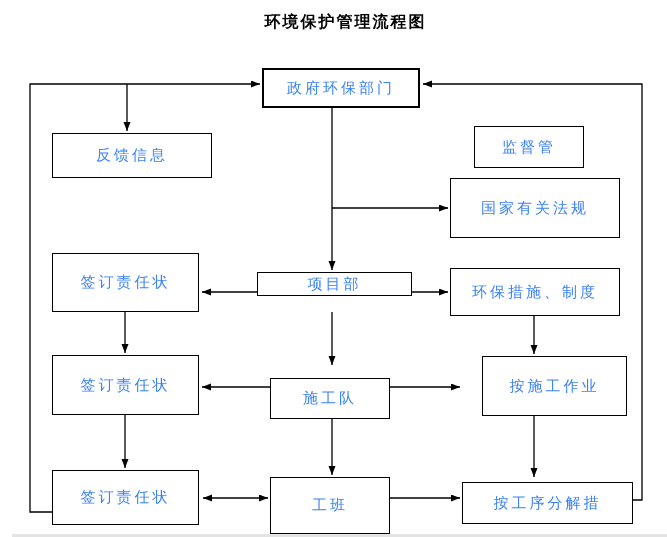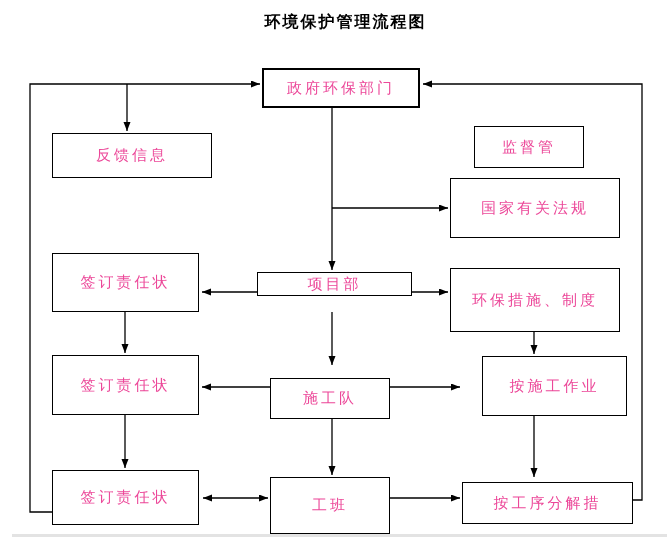--- a/index.html
+++ b/index.html
@@ -15,21 +15,21 @@
   #title{
     position:absolute;left:0;top:12px;width:667px;
     text-align:center;font-size:16px;font-weight:bold;
     letter-spacing:2px;color:#000;
   }
   .node{
     position:absolute;
     border:1.5px solid #000;
     background:#fff;
     display:flex;align-items:center;justify-content:center;
-    font-size:15px;color:#ec4899;
+    font-size:15px;color:#3b82f6;
     letter-spacing:3px;
     box-sizing:border-box;
     z-index:2;
   }
   .node.thick{border-width:2px;}
   #wires{position:absolute;left:0;top:0;z-index:1;}
   #wires line,#wires polyline{stroke:#000;stroke-width:1.3;fill:none;}
 </style>
 </head>
 <body>
@@ -78,21 +78,21 @@
   <div class="node" style="left:40px;top:133px;width:160px;height:45px;">反馈信息</div>
 
   <div class="node" style="left:462px;top:126px;width:110px;height:42px;">监督管</div>
 
   <div class="node" style="left:438px;top:178px;width:170px;height:60px;">国家有关法规</div>
 
   <div class="node" style="left:40px;top:253px;width:147px;height:59px;">签订责任状</div>
 
   <div class="node" style="left:245px;top:272px;width:155px;height:24px;">项目部</div>
 
-  <div class="node" style="left:438px;top:268px;width:170px;height:64px;">环保措施、制度</div>
+  <div class="node" style="left:438px;top:268px;width:170px;height:48px;">环保措施、制度</div>
 
   <div class="node" style="left:40px;top:355px;width:147px;height:60px;">签订责任状</div>
 
   <div class="node" style="left:258px;top:378px;width:120px;height:41px;">施工队</div>
 
   <div class="node" style="left:470px;top:356px;width:145px;height:60px;">按施工作业</div>
 
   <div class="node" style="left:40px;top:470px;width:147px;height:55px;">签订责任状</div>
 
   <div class="node" style="left:258px;top:477px;width:120px;height:57px;">工班</div>

